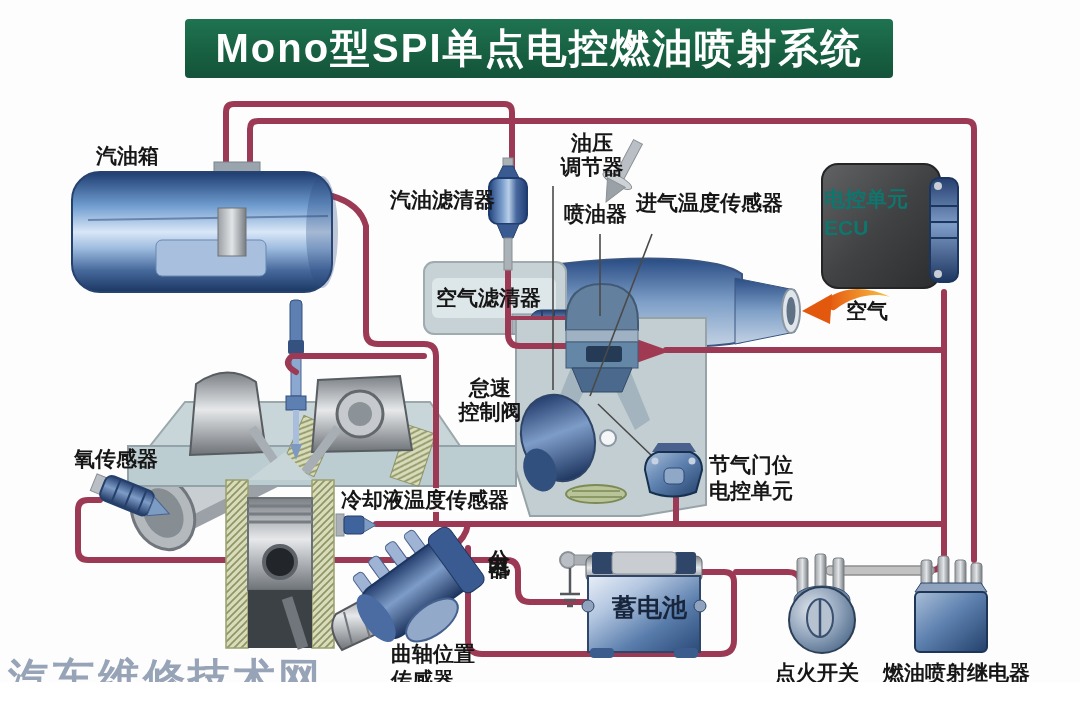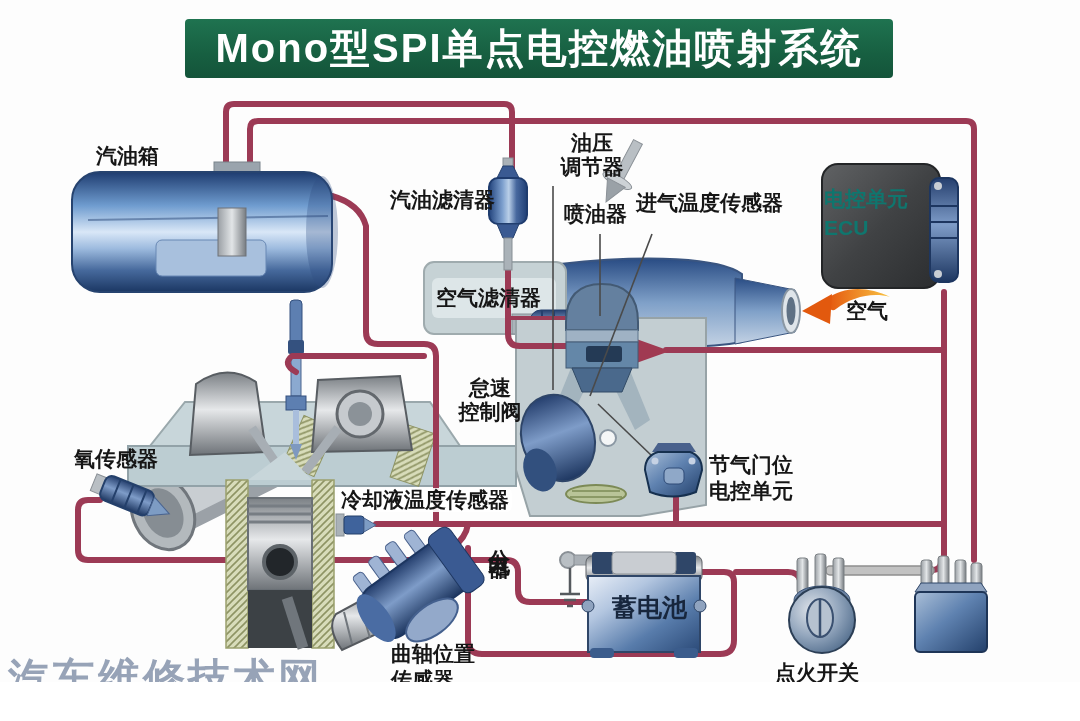--- a/index.html
+++ b/index.html
@@ -331,16 +331,17 @@
     <div>节气门位</div>
     <div>电控单元</div>
   </div>
   <div class="lbl vert" style="left:487px;top:531px;">分电器</div>
   <div class="lbl batt-text" style="left:612px;top:595px;">蓄电池</div>
   <div class="lbl" style="left:391px;top:641px;line-height:26px;">
     <div>曲轴位置</div>
     <div>传感器</div>
   </div>
   <div class="lbl" style="left:775px;top:661px;">点火开关</div>
+  <div class="lbl" style="left:883px;top:661px;">燃油喷射继电器</div>
 
   <div class="wm-name">汽车维修技术网</div>
   <div class="wm-url">www.qcwxjs.com</div>
 </div>
 
 </body></html>

